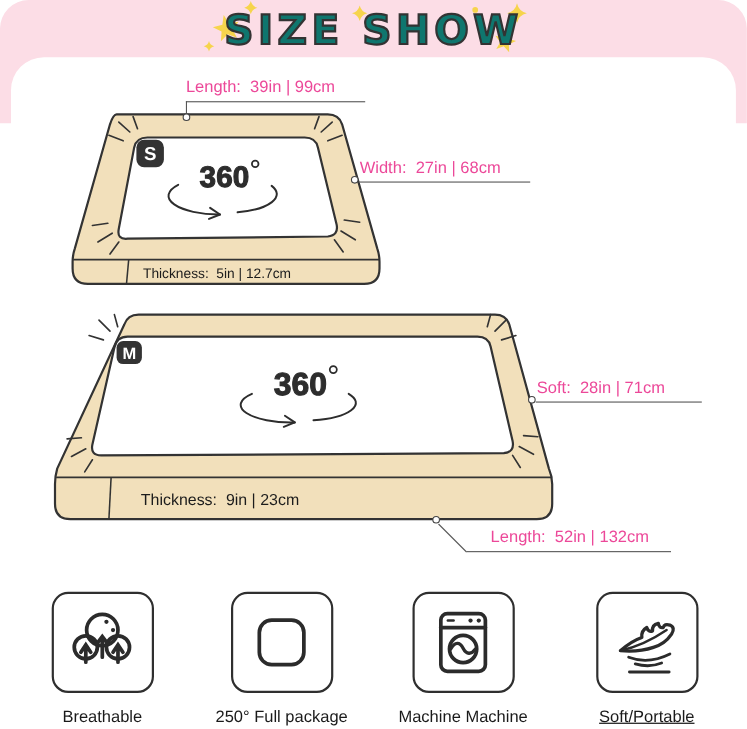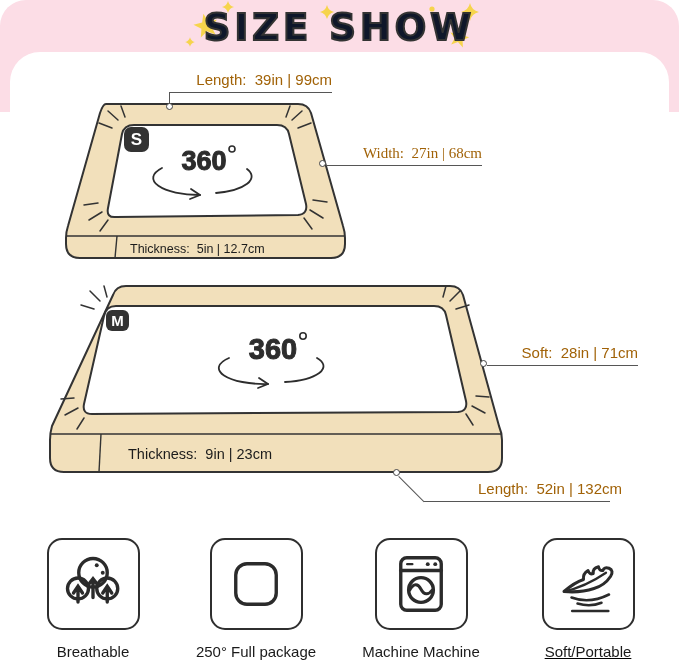--- a/index.html
+++ b/index.html
@@ -12,27 +12,27 @@
     position:absolute; top:0; left:0; width:679px; height:112px;
     background:#fcdde6; border-radius:26px 26px 0 0;
   }
   .white-panel {
     position:absolute; top:52px; left:10px; right:10px; bottom:0;
     background:#ffffff; border-radius:30px 30px 0 0;
   }
   .title {
     position:absolute; top:6px; left:0; width:679px; text-align:center;
     font-family:"DejaVu Sans", sans-serif; font-weight:900; font-size:37px;
-    letter-spacing:4px; color:#0f172a; -webkit-text-stroke:2px #333333;
+    letter-spacing:4px; color:#0f766e; -webkit-text-stroke:2px #333333;
   }
   .header-stars { position:absolute; top:0; left:0; width:679px; height:60px; }
   
   .mlabel {
-    position:absolute; font-size:15px; color:#a16207; white-space:pre;
-    text-align:right; line-height:18px;
+    position:absolute; font-size:15px; color:#ec4899; white-space:pre;
+    text-align:left; line-height:18px;
   }
   .hline { position:absolute; height:0; border-top:1.5px solid #565656; }
   .vline { position:absolute; width:0; border-left:1.5px solid #565656; }
   .dline {
     position:absolute; height:0; border-top:1.5px solid #565656;
     transform:rotate(45deg); transform-origin:left top;
   }
   .dot {
     position:absolute; width:7px; height:7px; border:1.5px solid #444444;
     border-radius:50%; background:#ffffff;
@@ -103,21 +103,21 @@
     </g>
 
     <text x="70" y="155" font-size="12.5" fill="#1c1c1c" xml:space="preserve">Thickness:  5in | 12.7cm</text>
   </svg>
 
   <div class="mlabel" style="left:169px; top:71px; width:163px;">Length:  39in | 99cm</div>
   <div class="hline" style="left:169px; top:92px; width:163px;"></div>
   <div class="vline" style="left:169px; top:92px; height:12px;"></div>
   <div class="dot" style="left:166px; top:103px;"></div>
 
-  <div class="mlabel" style="left:327px; top:144px; width:155px;font-family:Liberation Serif, serif;">Width:  27in | 68cm</div>
+  <div class="mlabel" style="left:327px; top:144px; width:155px;">Width:  27in | 68cm</div>
   <div class="hline" style="left:326px; top:165px; width:156px;"></div>
   <div class="dot" style="left:319px; top:160px;"></div>
 
   <svg class="bed" style="left:40px; top:278px;" width="465" height="200" viewBox="0 0 465 200">
     <path d="M 86,8 L 410,8 Q 420,8 423,17 L 459,148 Q 462,155 462,162 L 462,180 Q 462,194 448,194 L 24,194 Q 10,194 10,180 L 10,162 Q 10,155 12,148 L 73,17 Q 76,8 86,8 Z" fill="#f2e0bb" stroke="#333333" stroke-width="2" stroke-linejoin="round"></path>
     <path d="M 11,156 L 462,156" fill="none" stroke="#333333" stroke-width="1.6"></path>
     <path d="M 61,156 L 59,194" fill="none" stroke="#333333" stroke-width="1.4"></path>
     <path d="M 76,28 L 394,28 Q 404,28 406,37 L 426,123 Q 428,133 418,134 L 52,136 Q 42,136 44,126 L 64,38 Q 66,28 76,28 Z" fill="#ffffff" stroke="#333333" stroke-width="2" stroke-linejoin="round"></path>
     <g stroke="#333333" stroke-width="1.5" stroke-linecap="round" fill="none">
       <path d="M 60,23 l -10,-10 M 54,31 l -13,-4 M 67,19 l -3,-11"></path>

